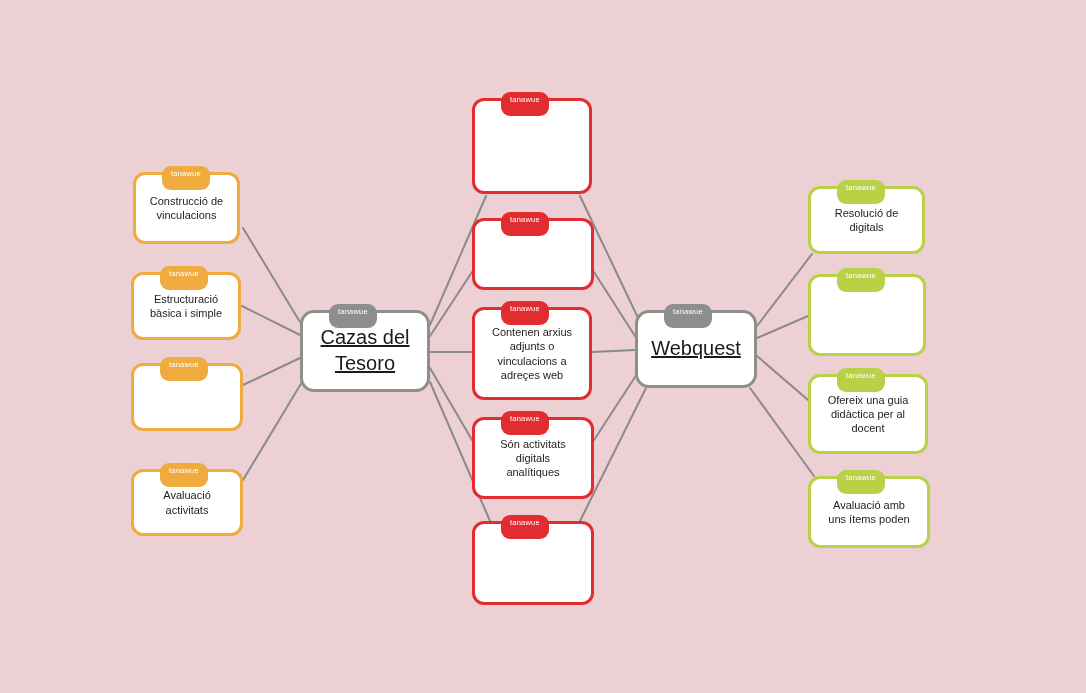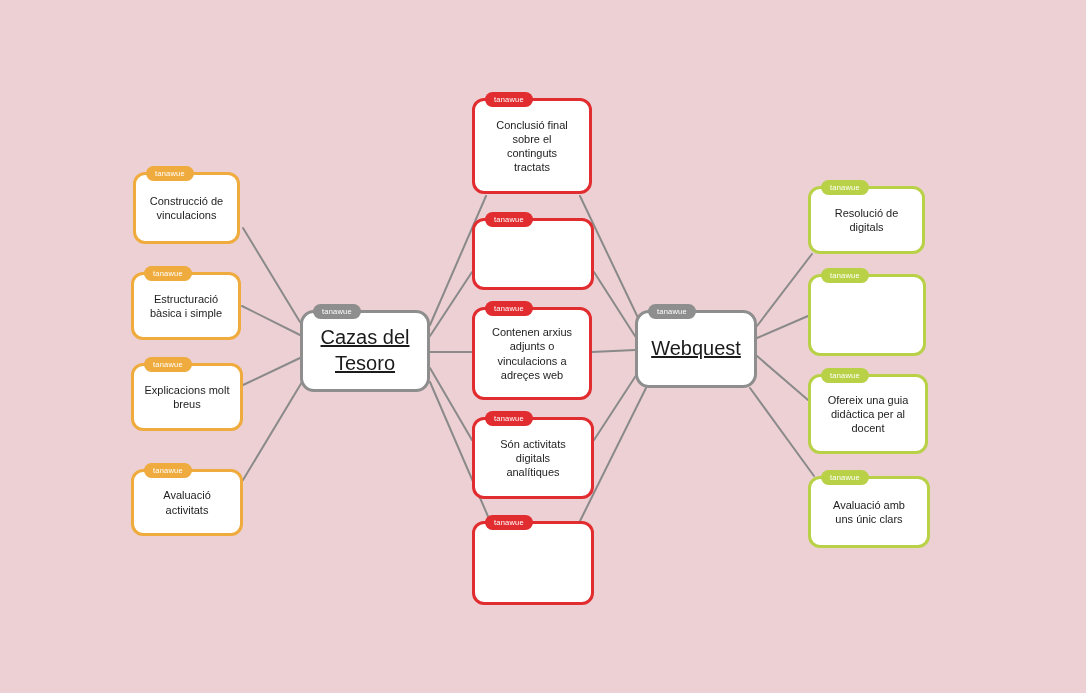--- a/index.html
+++ b/index.html
@@ -42,22 +42,22 @@
   .node .node-label {
     display: block;
     white-space: pre-line;
     line-height: 1.28;
     color: #1d1d1d;
     padding: 4px 8px;
   }
   .tag {
     position: absolute;
     top: -9px;
-    left: 10px;
-    height: 15px;
+    left: 26px;
+    height: 24px;
     padding: 0 9px;
     border-radius: 9px;
     color: #ffffff;
     font-size: 7.5px;
     line-height: 15px;
     letter-spacing: 0.2px;
     white-space: nowrap;
     z-index: 3;
     font-family: "Liberation Sans", sans-serif;
   }
@@ -127,34 +127,28 @@
         <span class="node-label">Construcció de
 vinculacions</span>
       </div>
       <div class="node branch orange" style="left: 131px; top: 272px; width: 110px; height: 68px;">
         <span class="tag">tanawue</span>
         <span class="node-label">Estructuració
 bàsica i simple</span>
       </div>
       <div class="node branch orange" style="left: 131px; top: 363px; width: 112px; height: 68px;">
         <span class="tag">tanawue</span>
-        <span class="node-label">Explicacions molt
-breus</span>
       </div>
       <div class="node branch orange" style="left: 131px; top: 469px; width: 112px; height: 67px;">
         <span class="tag">tanawue</span>
         <span class="node-label">Avaluació
 activitats</span>
       </div>
       <div class="node branch red" style="left: 472px; top: 98px; width: 120px; height: 96px;">
         <span class="tag">tanawue</span>
-        <span class="node-label">Conclusió final
-sobre el
-continguts
-tractats</span>
       </div>
       <div class="node branch red" style="left: 472px; top: 218px; width: 122px; height: 72px;">
         <span class="tag">tanawue</span>
       </div>
       <div class="node branch red" style="left: 472px; top: 307px; width: 120px; height: 93px;">
         <span class="tag">tanawue</span>
         <span class="node-label">Contenen arxius
 adjunts o
 vinculacions a
 adreçes web</span>
@@ -178,16 +172,16 @@
       </div>
       <div class="node branch green" style="left: 808px; top: 374px; width: 120px; height: 80px;">
         <span class="tag">tanawue</span>
         <span class="node-label">Ofereix una guia
 didàctica per al
 docent</span>
       </div>
       <div class="node branch green" style="left: 808px; top: 476px; width: 122px; height: 72px;">
         <span class="tag">tanawue</span>
         <span class="node-label">Avaluació amb
-uns únic clars</span>
+uns ítems poden</span>
       </div>
     </div>
 </div>
 
 </body></html>

